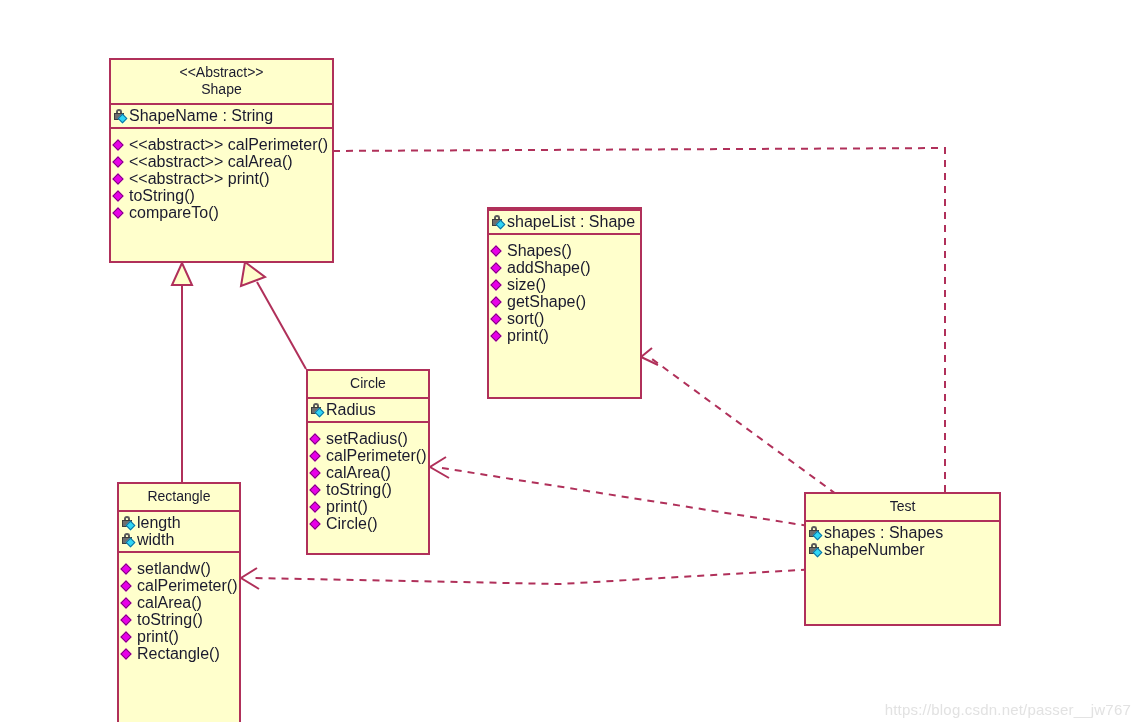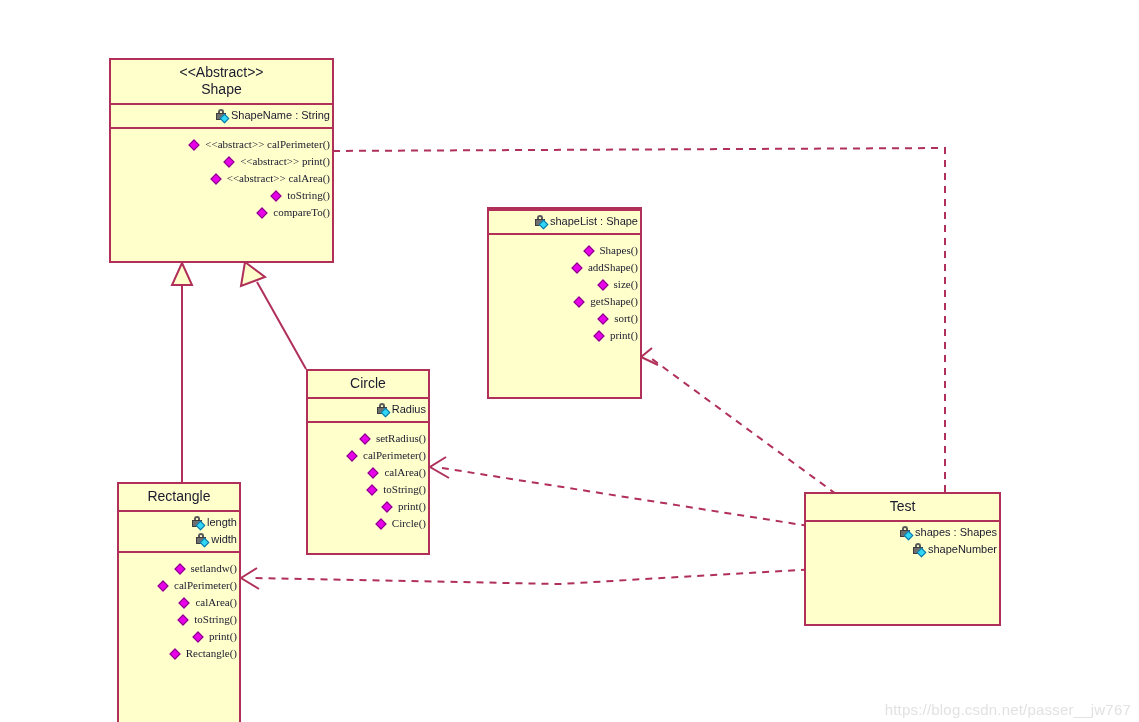--- a/index.html
+++ b/index.html
@@ -40,30 +40,28 @@
   .cls-name .stereo {
     display: block;
   }
   .cls-attrs, .cls-ops {
     border-top: 2px solid #b0305a;
     padding: 2px 2px 3px 2px;
   }
   .cls-ops {
     padding-top: 7px;
     padding-bottom: 5px;
-    font-family: Liberation Serif, serif;
   }
   .member {
     display: flex;
     align-items: center;
-    font-size: 11px;
+    font-size: 16px;
     line-height: 17px;
     color: #1a1a2e;
     white-space: nowrap;
-    justify-content: flex-end;
   }
   .member .mlabel {
     padding-left: 1px;
   }
   .ico {
     flex: 0 0 auto;
     display: inline-block;
     position: relative;
     width: 15px;
     height: 14px;
@@ -179,27 +177,27 @@
           <div class="member">
             <span class="ico ico-op">
               <span class="diamond"></span>
             </span>
             <span class="mlabel">&lt;&lt;abstract&gt;&gt; calPerimeter()</span>
           </div>
           <div class="member">
             <span class="ico ico-op">
               <span class="diamond"></span>
             </span>
+            <span class="mlabel">&lt;&lt;abstract&gt;&gt; calArea()</span>
+          </div>
+          <div class="member">
+            <span class="ico ico-op">
+              <span class="diamond"></span>
+            </span>
             <span class="mlabel">&lt;&lt;abstract&gt;&gt; print()</span>
-          </div>
-          <div class="member">
-            <span class="ico ico-op">
-              <span class="diamond"></span>
-            </span>
-            <span class="mlabel">&lt;&lt;abstract&gt;&gt; calArea()</span>
           </div>
           <div class="member">
             <span class="ico ico-op">
               <span class="diamond"></span>
             </span>
             <span class="mlabel">toString()</span>
           </div>
           <div class="member">
             <span class="ico ico-op">
               <span class="diamond"></span>

